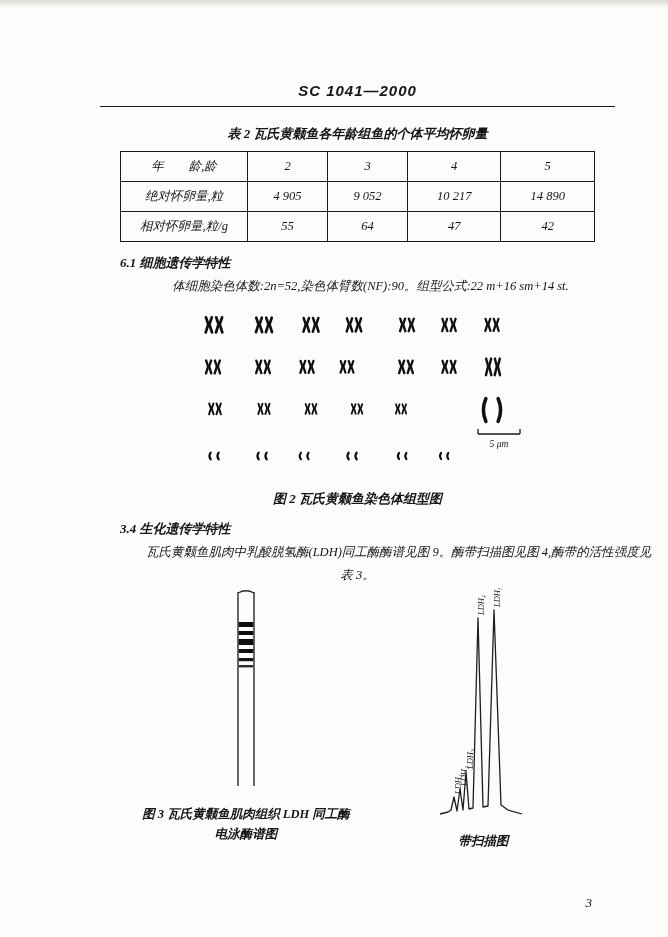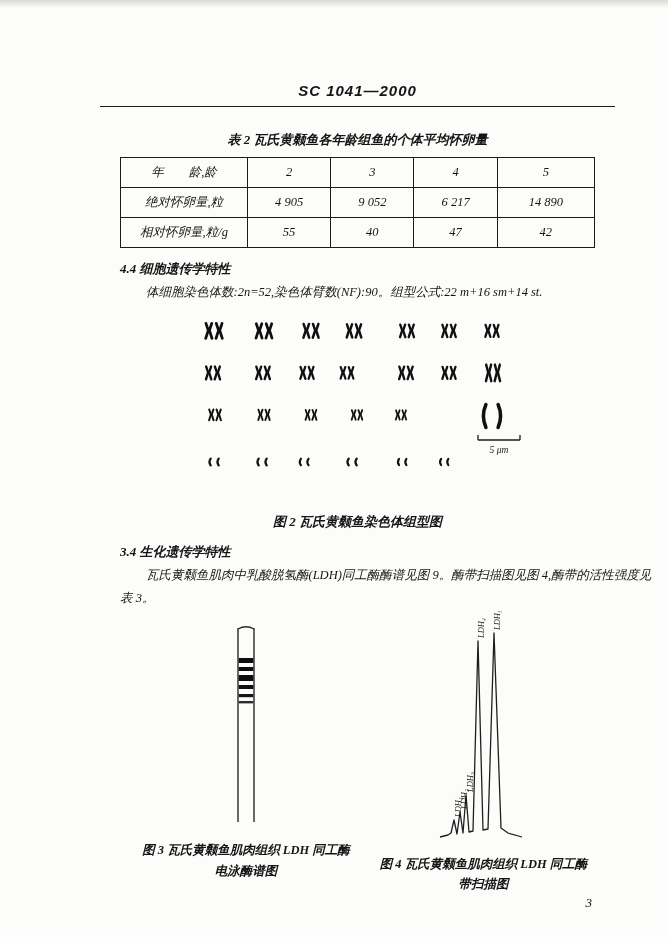--- a/index.html
+++ b/index.html
@@ -7,31 +7,31 @@
     position:relative;width:668px;height:937px;margin:0 auto;
     background:linear-gradient(180deg,#dadad6 0,#fcfcfa 8px);
     box-sizing:border-box;padding:82px 73px 0 120px;
     font-family:"Liberation Serif","DejaVu Serif",serif;color:#151515;
     overflow:hidden;
     font-style:italic;
   }
   .std-code{text-align:center;font-weight:bold;font-size:15px;letter-spacing:1px;
     font-family:"Liberation Sans","DejaVu Sans",sans-serif;}
   .rule{height:0;border-top:1.6px solid #1a1a1a;margin:7px -20px 0 -20px;}
-  .tbl-caption{margin-top:24px;text-align:center;font-weight:bold;font-size:13px;}
+  .tbl-caption{margin-top:18px;text-align:center;font-weight:bold;font-size:13px;}
   table.tbl{margin-top:8px;width:100%;border-collapse:collapse;font-size:12.5px;border-radius:30px;}
   .tbl td{border:1px solid #1a1a1a;text-align:center;padding:6px 4px;}
   .tbl td.lbl{width:118px;}
   .h1{margin-top:14px;font-weight:bold;font-size:13.5px;}
   .h2{margin-top:12px;font-weight:bold;font-size:13px;}
-  .para{margin:6px 0 0 0;font-size:12.5px;line-height:1.35;white-space:nowrap;}
+  .para{margin:6px 0 0 0;font-size:12.5px;line-height:1.35;white-space:nowrap;text-align:center;}
   .indent{padding-left:26px;}
   .karyo-wrap{margin:12px 0 0 60px;}
-  .fig-caption-center{margin-top:26px;text-align:center;font-weight:bold;font-size:13px;}
-  .figs-row{display:flex;margin-top:4px;align-items:center;}
+  .fig-caption-center{margin-top:9px;text-align:center;font-weight:bold;font-size:13px;}
+  .figs-row{display:flex;margin-top:4px;align-items:flex-start;}
   .col-left{flex:0 0 252px;display:flex;flex-direction:column;align-items:center;}
   .col-right{flex:1 1 auto;display:flex;flex-direction:column;align-items:center;}
   .fig-cap{margin-top:16px;text-align:center;font-weight:bold;font-size:12.5px;line-height:1.65;}
   .col-right .fig-cap{margin-top:9px;}
   .page-num{position:absolute;right:76px;bottom:26px;font-size:13px;}
   svg text{font-family:"Liberation Serif","DejaVu Serif",serif;fill:#1a1a1a;}
 </style>
 </head>
 <body>
 
@@ -47,34 +47,34 @@
       <td class="lbl">年　　龄,龄</td>
       <td>2</td>
       <td>3</td>
       <td>4</td>
       <td>5</td>
     </tr>
     <tr>
       <td class="lbl">绝对怀卵量,粒</td>
       <td>4 905</td>
       <td>9 052</td>
-      <td>6 217</td>
+      <td>10 217</td>
       <td>14 890</td>
     </tr>
     <tr>
       <td class="lbl">相对怀卵量,粒/g</td>
       <td>55</td>
-      <td>40</td>
+      <td>64</td>
       <td>47</td>
       <td>42</td>
     </tr>
   </tbody>
     </table>
 
-  <div class="h2">4.4  细胞遗传学特性</div>
+  <div class="h2">6.1  细胞遗传学特性</div>
   <p class="para indent">体细胞染色体数:2n=52,染色体臂数(NF):90。组型公式:22 m+16 sm+14 st.</p>
 
   <div class="karyo-wrap">
     <svg width="356" height="170" viewBox="0 0 356 170" xmlns="http://www.w3.org/2000/svg">
       <defs>
         <g id="cm" stroke="#101010" stroke-width="2.5" stroke-linecap="round" fill="none">
           <path d="M-2.6,-6.8 L-0.5,-0.6 L-2.8,6.6"></path>
           <path d="M2.6,-6.8 L0.5,-0.6 L2.8,6.6"></path>
         </g>
         <g id="pm">
@@ -168,21 +168,20 @@
     <div class="col-right">
       <svg width="100" height="234" viewBox="0 0 100 234" xmlns="http://www.w3.org/2000/svg">
         <path d="M6,226 L14,224 L17,222 L20,209 L23,223 L26,201 L29,222 L32,184 L35,221 L39,220 L44,30 L49,219 L54,218 L60,22 L67,217 L74,222 L88,226" fill="none" stroke="#1f1f1f" stroke-width="1.3" stroke-linejoin="round"></path>
         <text transform="translate(27,206) rotate(-90)" font-size="8.5">LDH₁</text>
         <text transform="translate(33,198) rotate(-90)" font-size="8.5">LDH₂</text>
         <text transform="translate(39,181) rotate(-90)" font-size="8.5">LDH₃</text>
         <text transform="translate(50,27) rotate(-90)" font-size="8.5">LDH₄</text>
         <text transform="translate(66,19) rotate(-90)" font-size="8.5">LDH₅</text>
       </svg>
       <div class="fig-cap">
-        <div>图 4  瓦氏黄颡鱼肌肉组织 LDH 同工酶</div>
         <div>带扫描图</div>
       </div>
     </div>
 
   </div>
 
   <div class="page-num">3</div>
 </div>
 
 </body></html>

